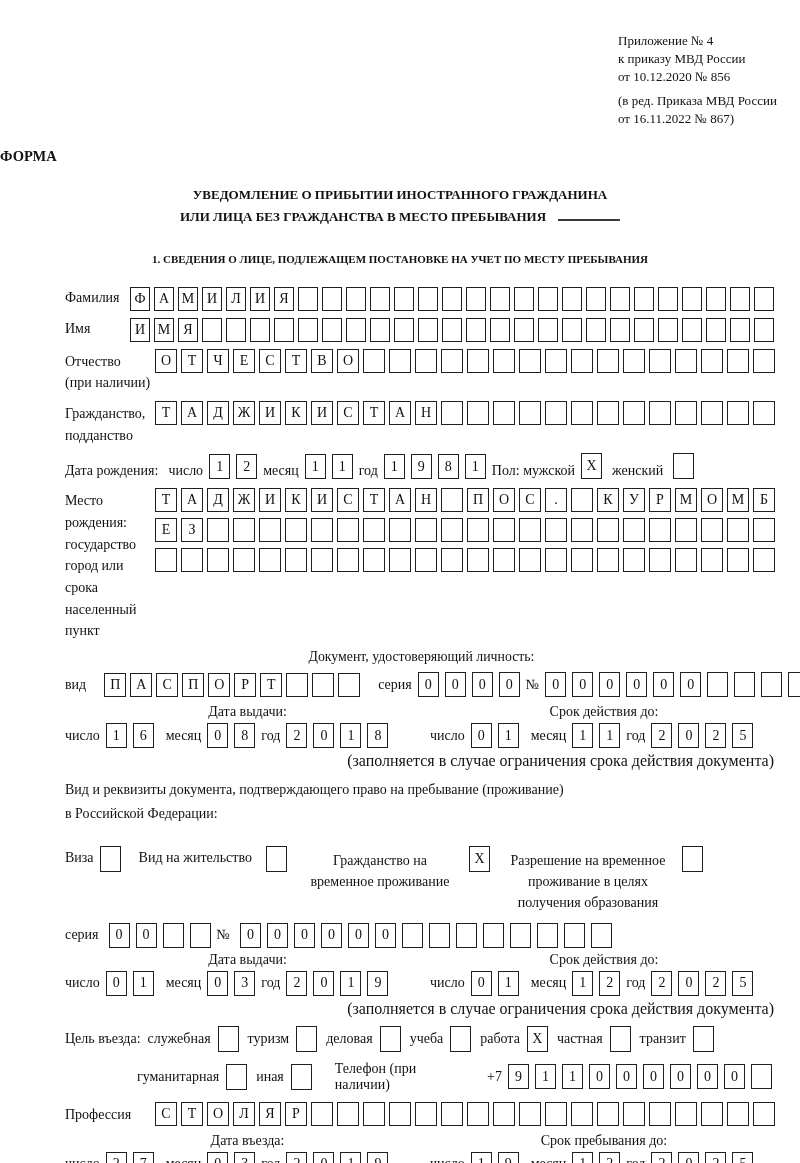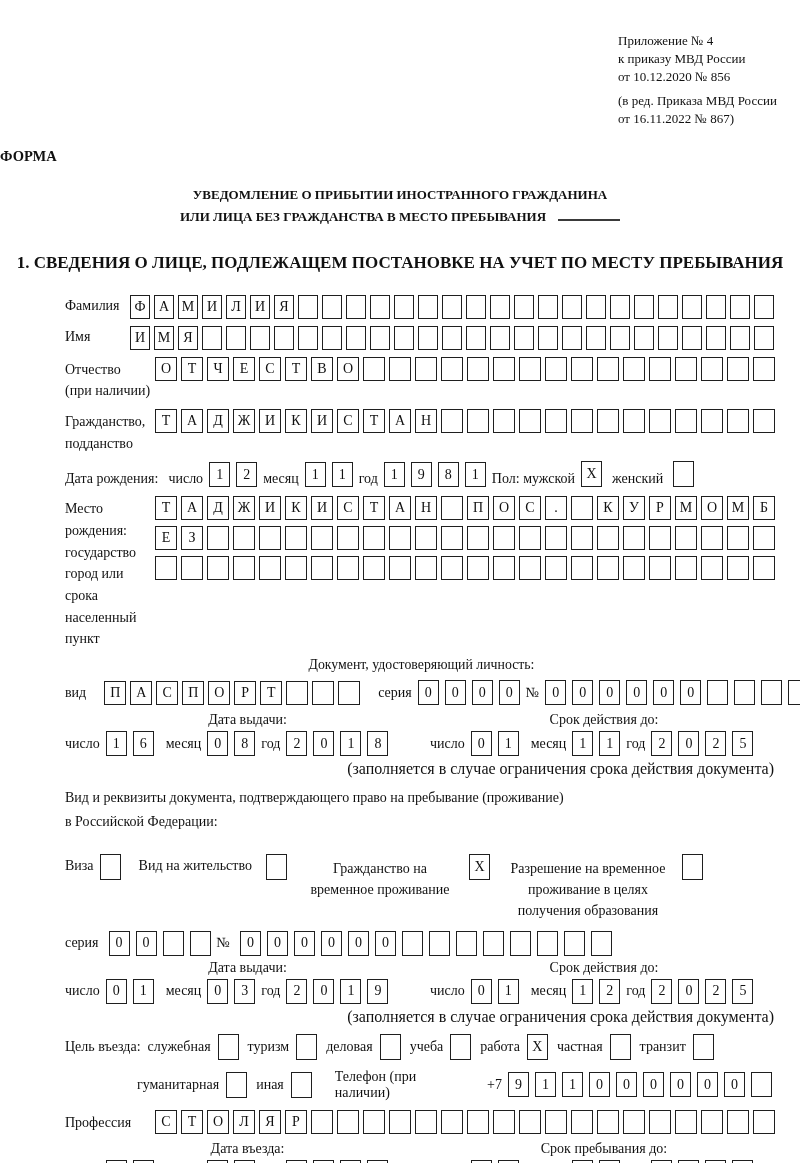--- a/index.html
+++ b/index.html
@@ -7,21 +7,21 @@
     position:relative; width:800px; height:1163px; margin:0 auto;
     background:#ffffff; color:#111;
     font-family:"Liberation Serif", "DejaVu Serif", serif;
     font-size:14px; overflow:hidden;
   }
   .corner { position:absolute; left:618px; top:32px; line-height:1.4; font-size:13px; }
   .corner .amend { margin-top:5px; }
   .forma { padding-top:148px; padding-right:38px; text-align:left; font-weight:bold; font-size:14.5px; }
   .title { margin-top:20px; text-align:center; font-weight:bold; font-size:13px; line-height:1.6; }
   .blank-line { display:inline-block; width:62px; height:13px; border-bottom:2.2px solid #3a3a3a; margin-left:12px; }
-  .s1head { margin-top:25px; text-align:center; font-weight:bold; font-size:17px; }
+  .s1head { margin-top:25px; text-align:center; font-weight:bold; font-size:11px; }
   .content { margin-top:22px; padding-left:65px; padding-right:22px; }
 
   .frow { display:flex; align-items:flex-start; margin-bottom:7px; }
   .flabel { flex-shrink:0; padding-top:3px; }
   .w65 { width:65px; }
   .lblock { width:90px; flex-shrink:0; line-height:1.55; padding-top:2px; }
 
   .boxrow { display:inline-flex; flex-wrap:nowrap; }
   .cbox {
     box-sizing:border-box; display:inline-flex; align-items:center; justify-content:center;

